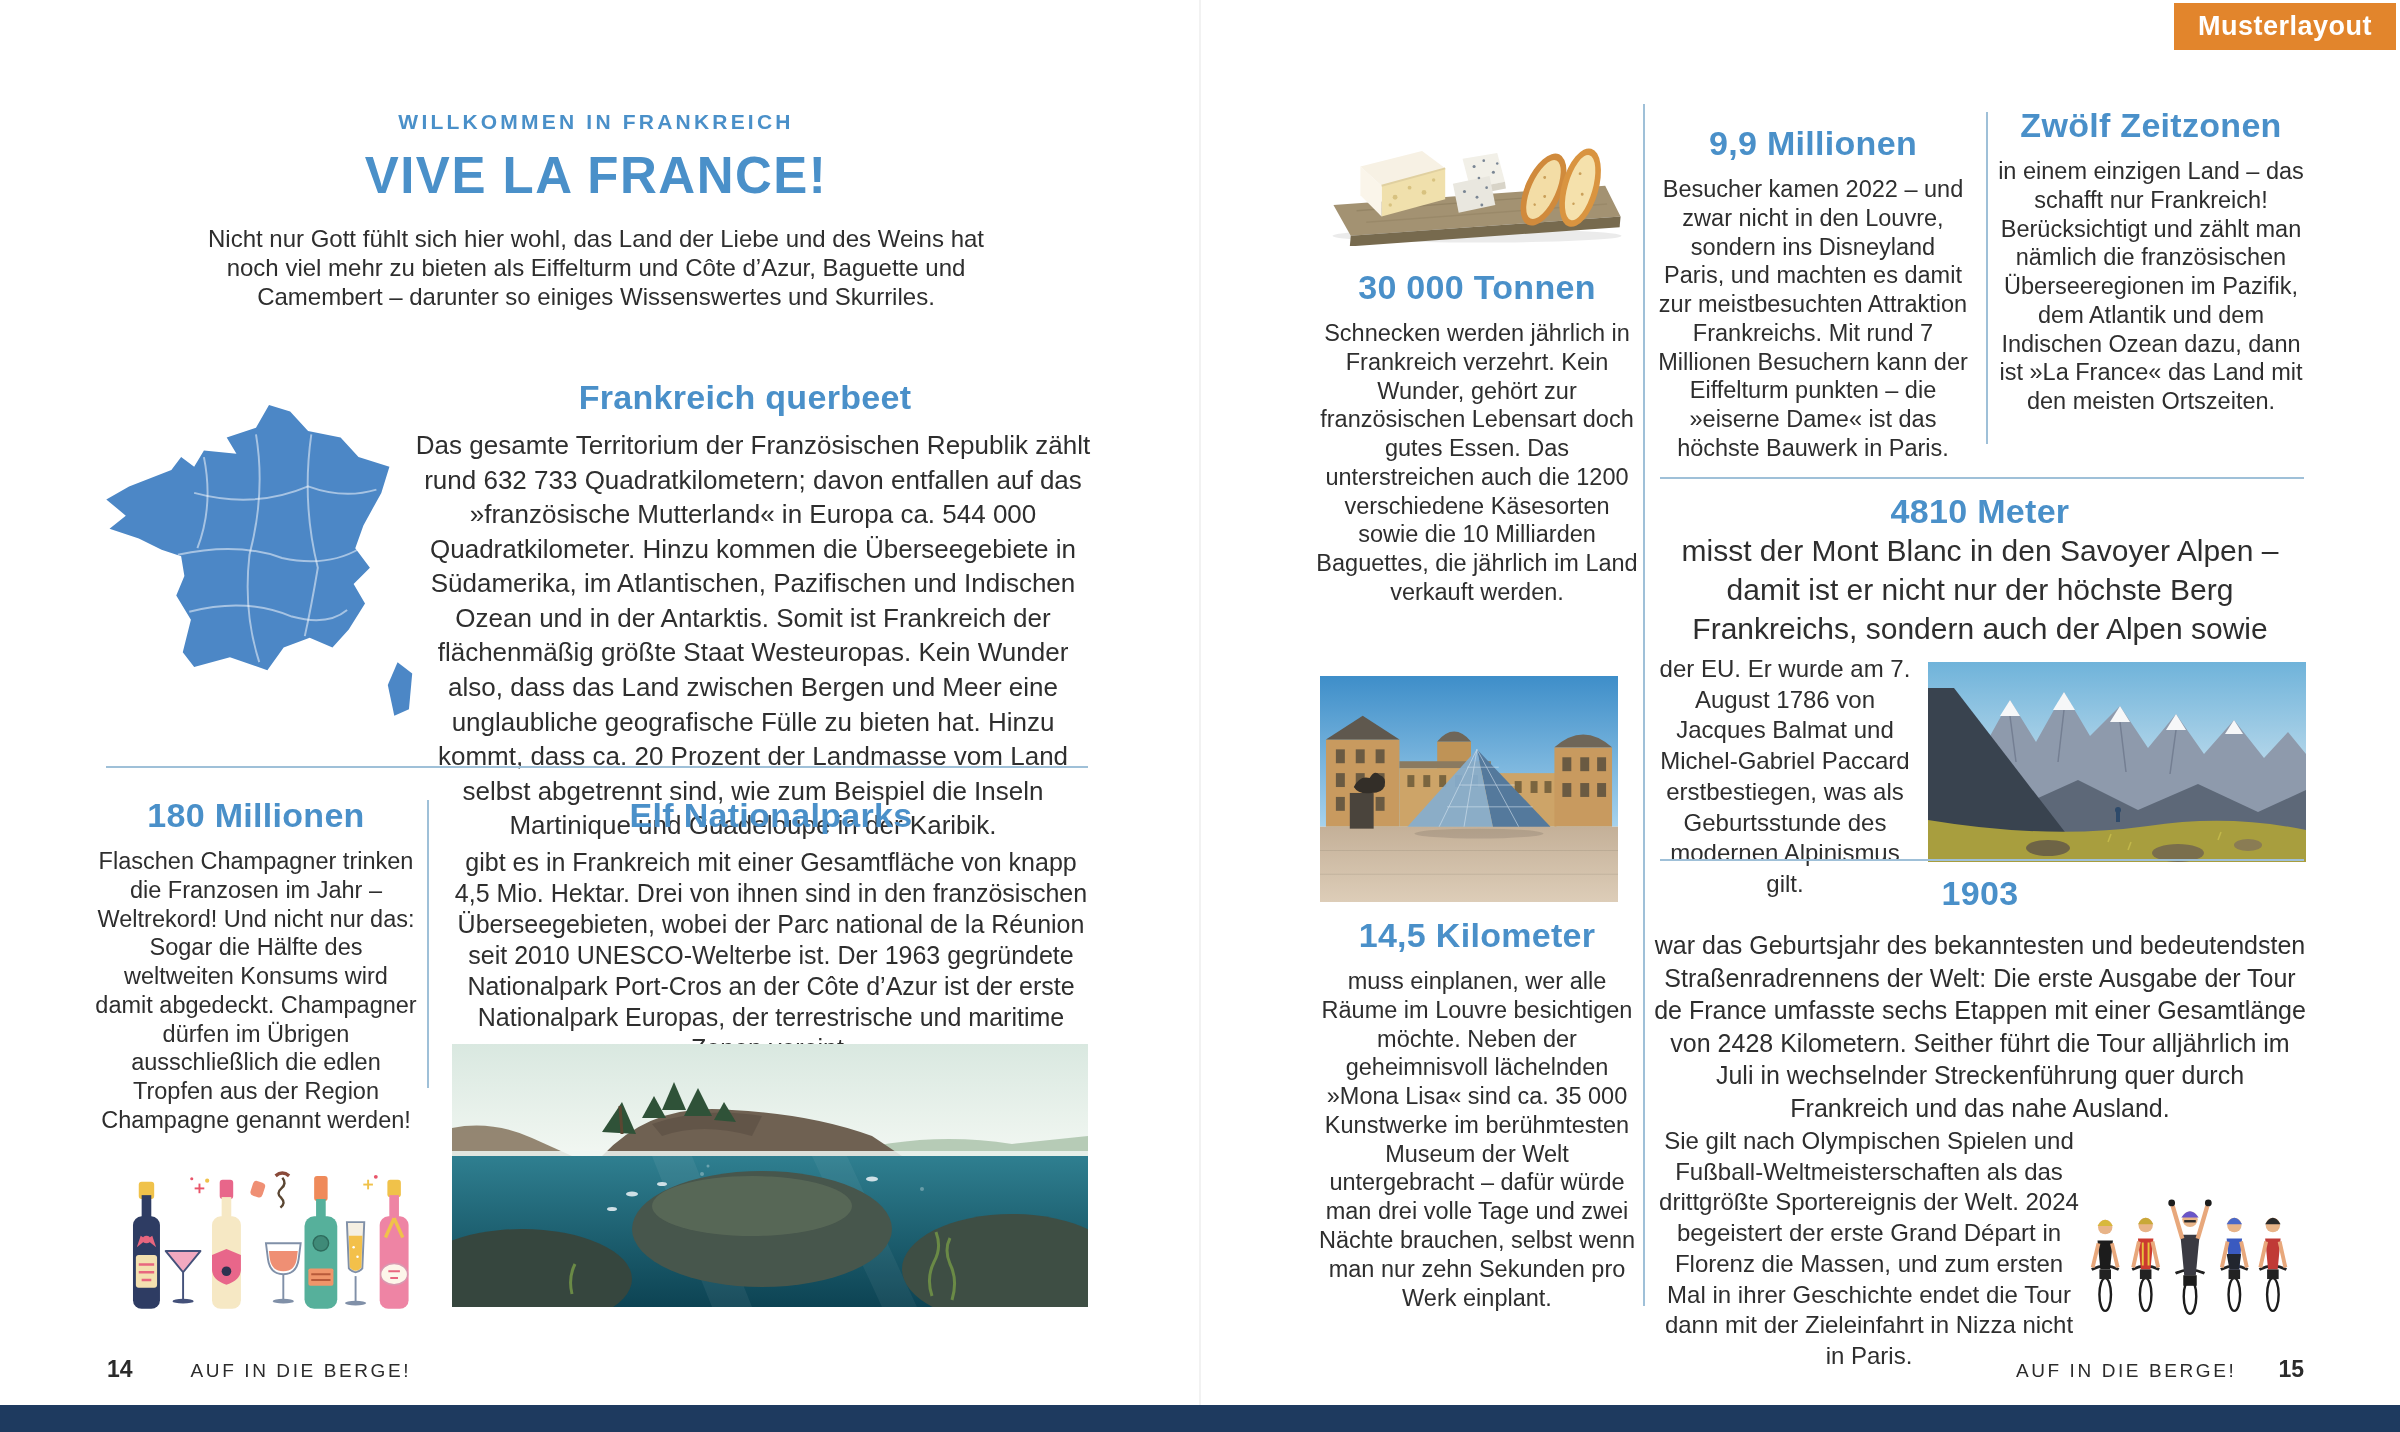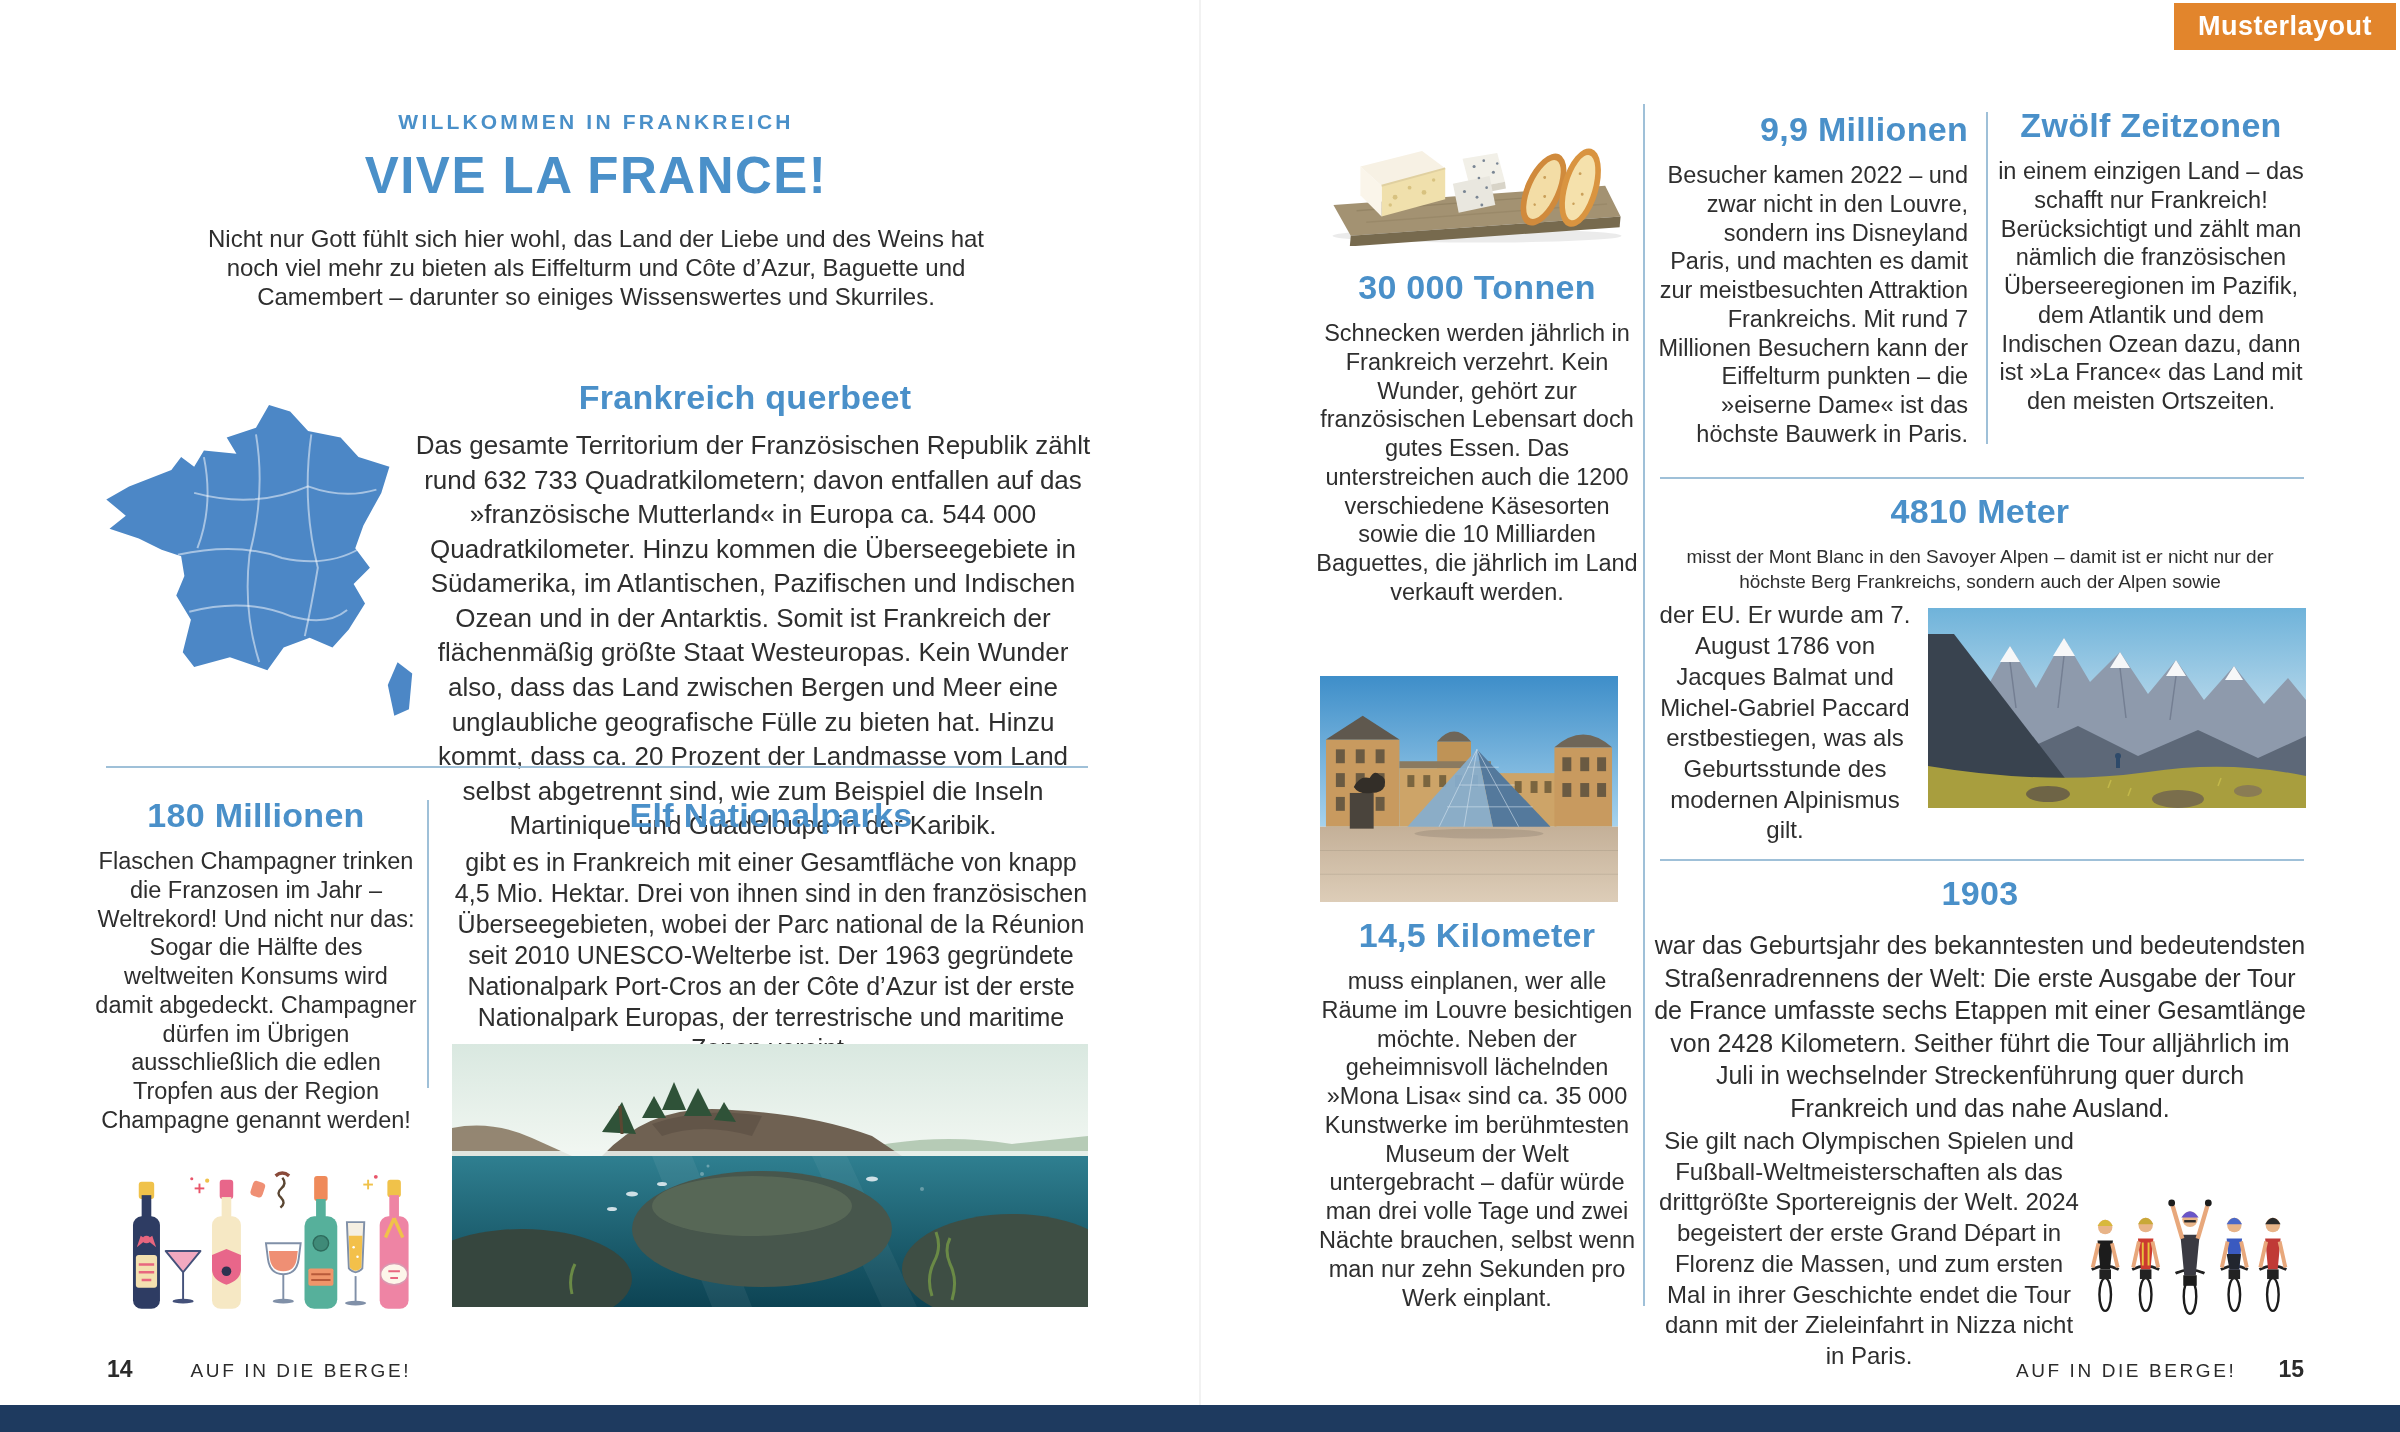--- a/index.html
+++ b/index.html
@@ -44,28 +44,28 @@
 
   
   .cheese-ill { position:absolute; left:1318px; top:110px; width:318px; height:136px; }
   .vd-a  { position:absolute; left:1643px; top:104px; width:2px; height:1202px; background:#9fc0d8; }
   .vd-bc { position:absolute; left:1986px; top:112px; width:2px; height:332px; background:#9fc0d8; }
 
   .tonnen-col { position:absolute; left:1313px; top:268px; width:328px; text-align:center; }
   .louvre-ill { position:absolute; left:1320px; top:676px; width:298px; height:226px; }
   .km-col     { position:absolute; left:1313px; top:916px; width:328px; text-align:center; }
 
-  .visitors-col { position:absolute; left:1658px; top:110px; width:310px; text-align:right; }
+  .visitors-col { position:absolute; left:1658px; top:124px; width:310px; text-align:center; }
   .tz-col       { position:absolute; left:1998px; top:106px; width:306px; text-align:center; }
 
   .hr-r1 { position:absolute; left:1660px; top:477px; width:644px; height:2px; background:#9fc0d8; }
   .hr-r2 { position:absolute; left:1660px; top:859px; width:644px; height:2px; background:#9fc0d8; }
 
   .mb-sec   { position:absolute; left:1654px; top:492px; width:652px; text-align:center; }
-  .mb-intro { font-size:19px; line-height:1.3; margin-top:14px; }
+  .mb-intro { font-size:30px; line-height:1.3; }
   .mb-row   { display:flex; margin-top:6px; }
   .mb-wrap  { width:262px; font-size:24px; line-height:1.28; text-align:center; }
   .mtn-ill  { width:378px; height:200px; margin-left:12px; margin-top:8px; flex:none; }
 
   .tour-sec   { position:absolute; left:1654px; top:874px; width:652px; text-align:center; }
   .tour-intro { font-size:25px; line-height:1.3; margin-top:16px; }
   .tour-row   { display:flex; margin-top:2px; }
   .tour-wrap  { width:430px; font-size:24px; line-height:1.28; text-align:center; }
   .cyc-ill    { width:212px; height:162px; margin-top:34px; flex:none; }
 

